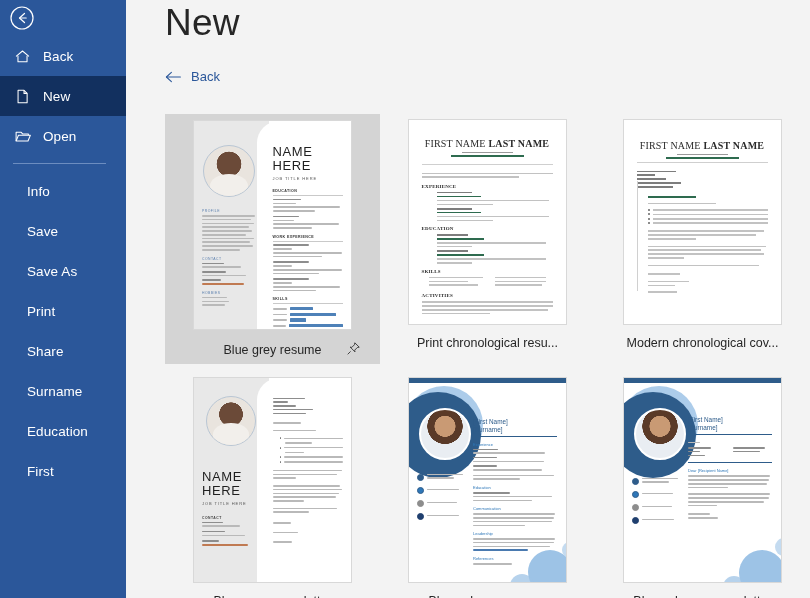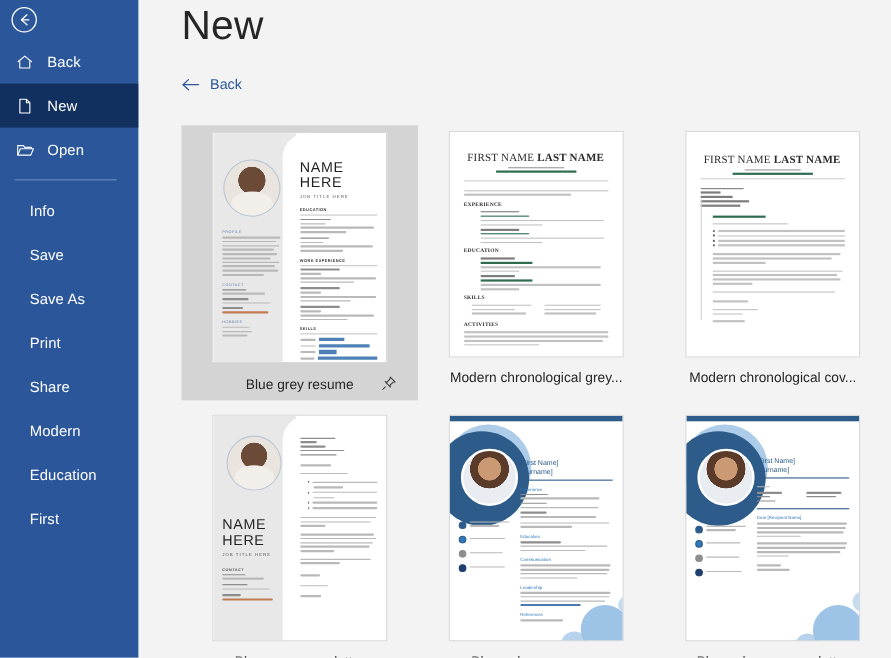--- a/index.html
+++ b/index.html
@@ -256,21 +256,21 @@
       <div class="nav-sub">
         <span>Save As</span>
       </div>
       <div class="nav-sub">
         <span>Print</span>
       </div>
       <div class="nav-sub">
         <span>Share</span>
       </div>
       <div class="nav-sub">
-        <span>Modern</span>
+        <span>Surname</span>
       </div>
       <div class="nav-sub">
         <span>Education</span>
       </div>
       <div class="nav-sub">
         <span>First</span>
       </div>
 
     </div>
   </div>
@@ -457,21 +457,21 @@
                 <div class="mc-sec" style="margin-top:5px;">ACTIVITIES</div>
                 <div class="tl" style="width:100%"></div>
                   <div class="tl" style="width:100%"></div>
                 <div class="tl" style="width:96%"></div>
                   <div class="tl" style="width:52%"></div>
               </div>
             </div>
           </div>
         </div>
         <div class="cardlabel">
-          <span class="ltxt">Modern chronological grey...</span>
+          <span class="ltxt">Print chronological resu...</span>
         </div>
       </div>
 
       <div class="card">
         <div class="thumbwrap">
           <div class="thumb">
             <div class="mini">
               <div class="mc-head" style="top:10%;">
                 <div class="mc-h1">
                   <span>FIRST NAME</span>

